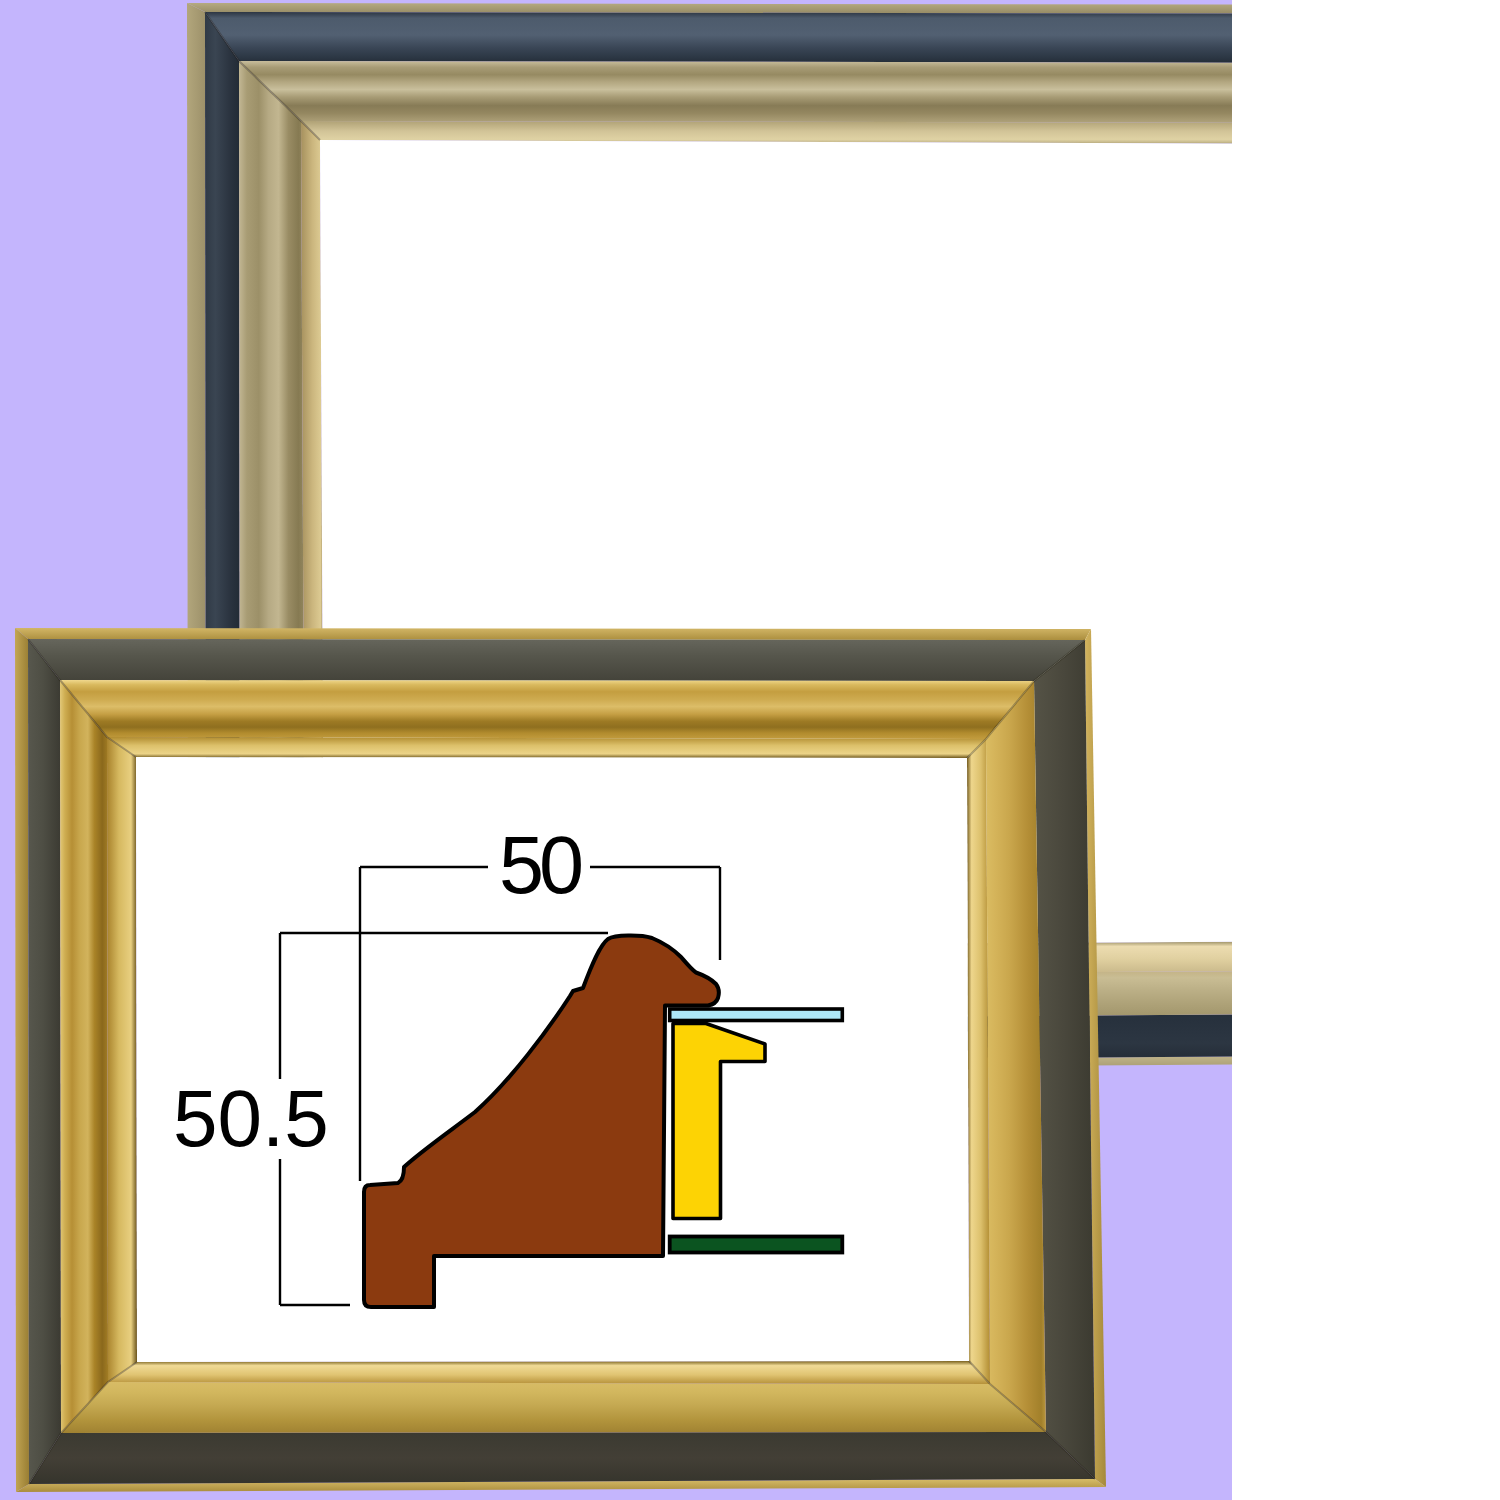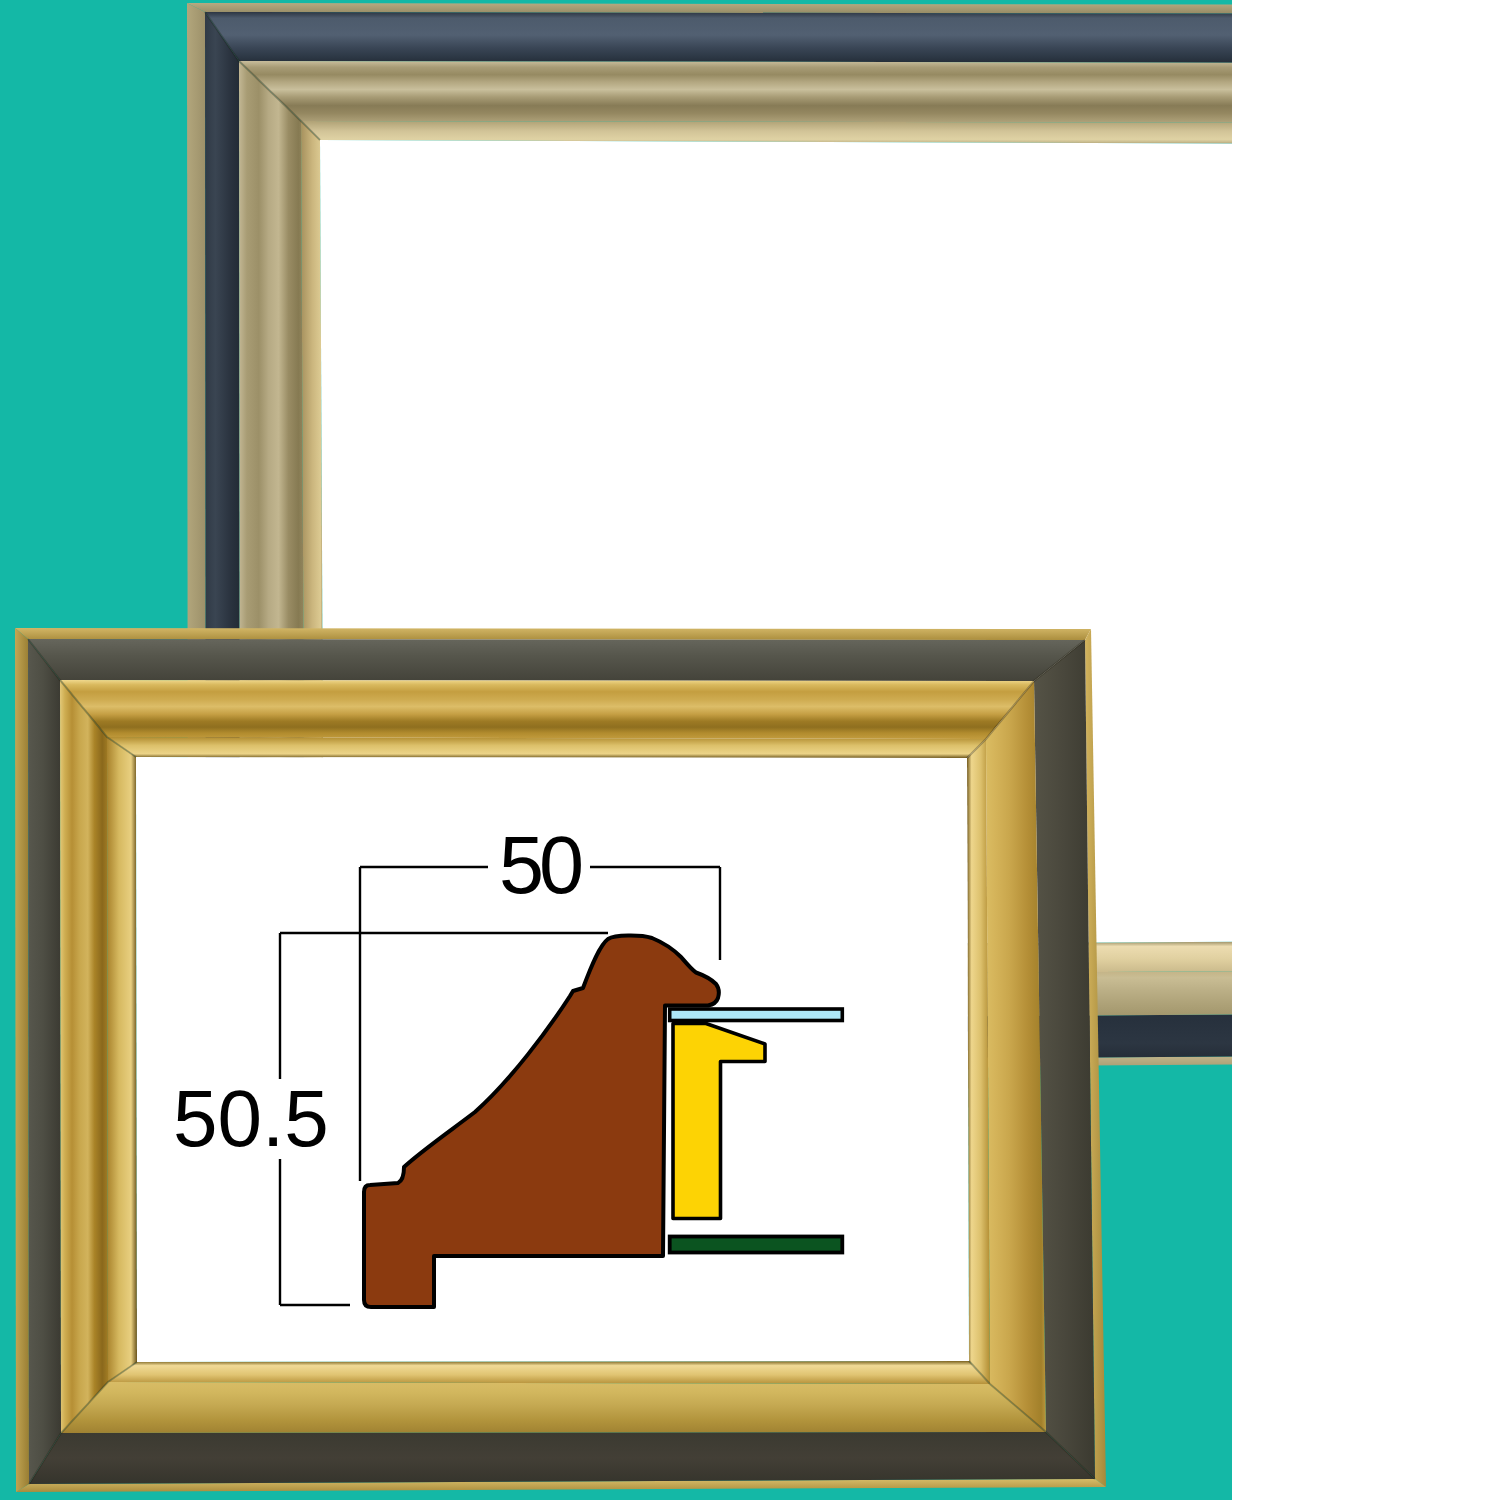--- a/index.html
+++ b/index.html
@@ -1,16 +1,16 @@
 <!DOCTYPE html>
 <html><head>
 <meta charset="utf-8">
 <style>
 html,body{margin:0;padding:0;background:#ffffff;}
-#page{width:1232px;height:1500px;position:relative;overflow:hidden;background:#14b8a6;font-family:"Liberation Sans",sans-serif;}
+#page{width:1232px;height:1500px;position:relative;overflow:hidden;background:#c4b5fd;font-family:"Liberation Sans",sans-serif;}
 </style>
 </head>
 <body>
 <div id="page">
 <svg width="1500" height="1500" viewBox="0 0 1500 1500">
 <defs>
 <linearGradient id="lf-strip-top" x1="0" y1="0" x2="0" y2="1">
           <stop offset="0" stop-color="#b5aa81"></stop>
           <stop offset="1" stop-color="#958a64"></stop>
         </linearGradient>

